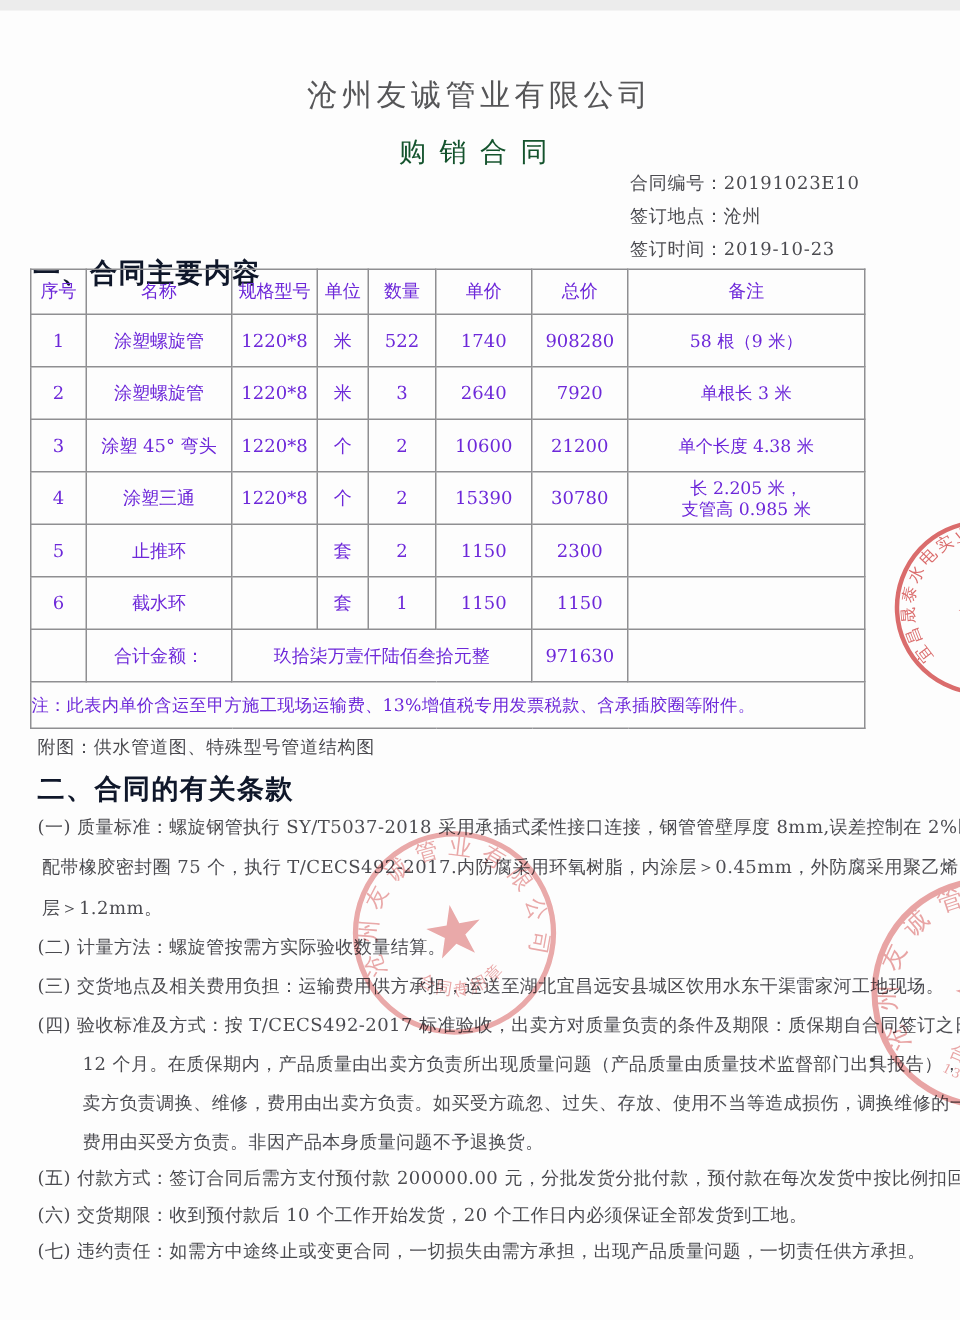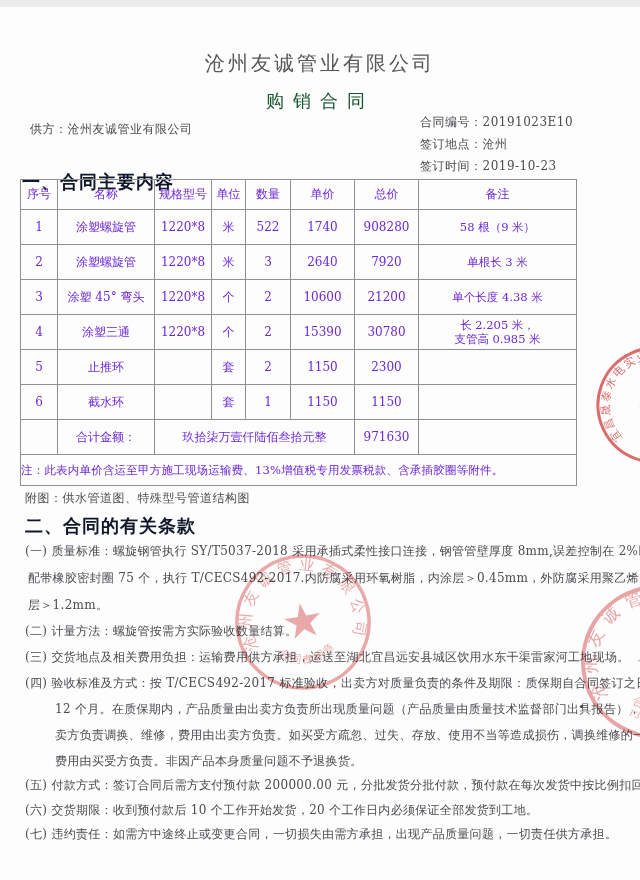--- a/index.html
+++ b/index.html
@@ -36,21 +36,20 @@
 </style>
 </head>
 <body>
 
 <div class="page">
   <div class="scan-band"></div>
 
   <div class="abs company-title">沧州友诚管业有限公司</div>
   <div class="abs doc-title">购销合同</div>
 
-  <div class="abs meta" style="left:30px;top:121px;">供方：沧州友诚管业有限公司</div>
   <div class="abs meta" style="left:420px;top:114px;">合同编号：20191023E10</div>
   <div class="abs meta" style="left:420px;top:136px;">签订地点：沧州</div>
   <div class="abs meta" style="left:420px;top:158px;">签订时间：2019-10-23</div>
 
   <div class="abs sec-head" style="left:22px;top:170px;">一、合同主要内容</div>
 
   <table class="items">
     <colgroup>
       <col style="width:37px">
         <col style="width:97px">

